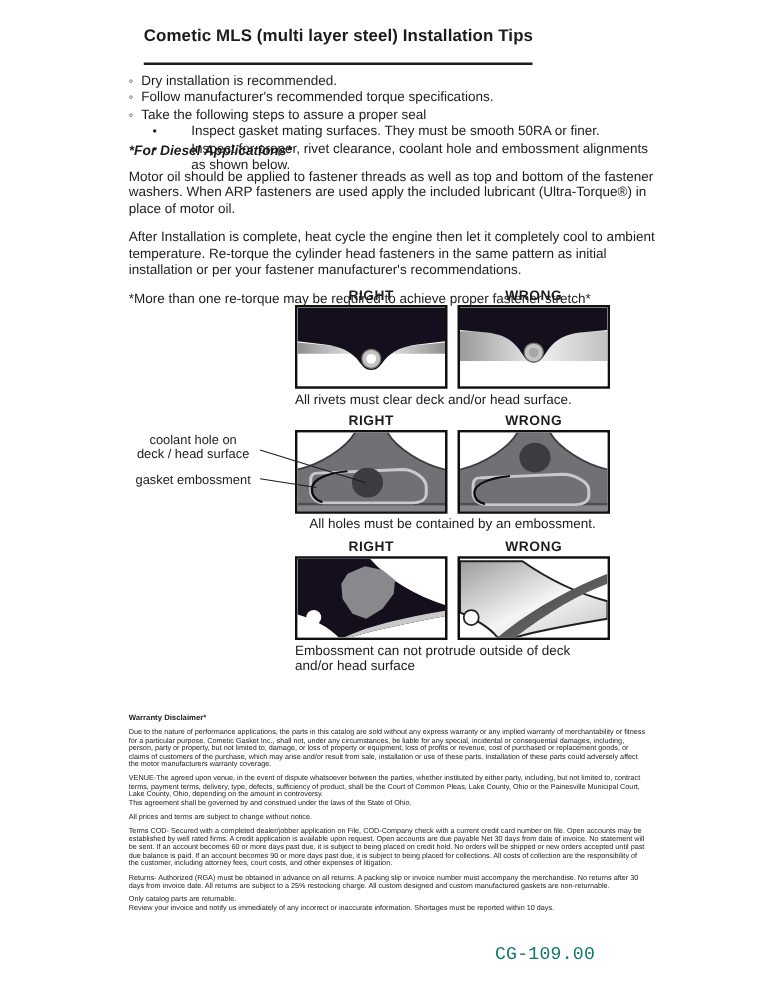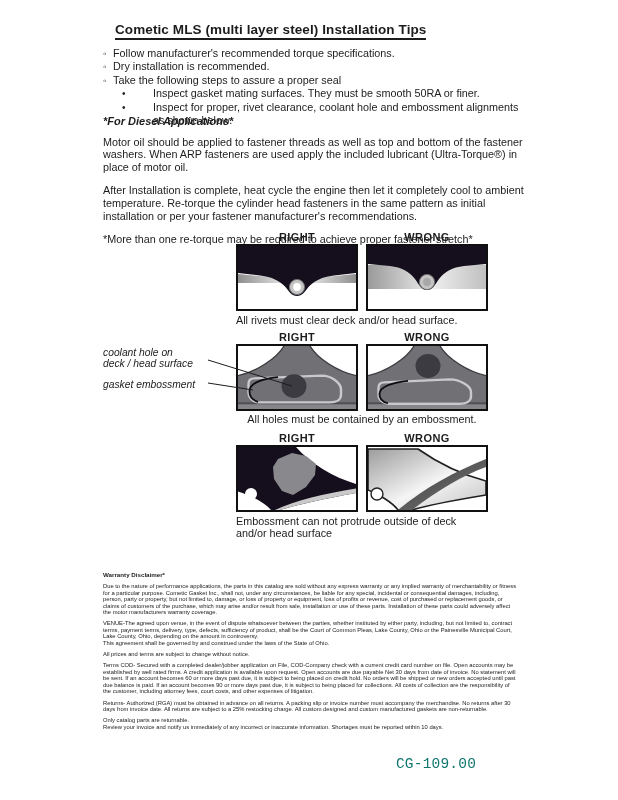--- a/index.html
+++ b/index.html
@@ -6,21 +6,21 @@
   .page {
     position:relative; width:618px; height:800px; background:#ffffff;
     font-family:"Liberation Sans","DejaVu Sans",sans-serif; color:#1c1c1e;
     overflow:hidden;
   }
 
   
   .intro { position:absolute; left:103px; top:20px; width:424px; }
   .title {
     display:inline-block; margin:0 0 7px 12px; font-size:13.5px; font-weight:bold;
-    border-bottom:2px solid #1c1c1e; padding-bottom:1px; letter-spacing:0.1px;
+    border-bottom:2px solid #1c1c1e; padding-bottom:14px; letter-spacing:0.1px;
   }
   .bullet { display:flex; font-size:10.8px; line-height:13.4px; }
   .bullet .mk { flex:0 0 10px; width:10px; }
   .bullet.lvl1 .mk::before { content:"◦"; font-size:10px; }
   .bullet.lvl2 { margin-left:19px;gap:21px; }
   .bullet.lvl2 .mk::before { content:"•"; font-size:10px; }
 
   
   .diesel { position:absolute; left:103px; top:115px; width:424px; font-size:10.8px; line-height:12.6px; }
   .diesel h2 { margin:0 0 8px 0; font-size:11px; font-weight:bold;font-style:italic; }
@@ -34,46 +34,46 @@
   .figlabels { display:flex; gap:8px; }
   .figlabel { width:122px; text-align:center; font-size:11px; font-weight:bold; letter-spacing:0.4px; line-height:14px; }
   .figboxes { display:flex; gap:8px; }
   .figbox { width:118px; height:63px; border:2px solid #101010; background:#fff; }
   .figbox svg { display:block; }
   .figcaption { font-size:10.8px; line-height:11.6px; margin-top:4px; white-space:pre-line; }
 
   
   #row2 .figarea { position:absolute; left:133px; top:0; }
   #row2 .figcaption { position:absolute; left:133px; top:84px; width:252px; text-align:center; margin:0; }
-  .sidelabels { position:absolute; left:0; top:17px; width:103px; text-align:left; font-size:10.3px; line-height:11.4px;font-style:italic; }
+  .sidelabels { position:absolute; left:0; top:17px; width:103px; text-align:center; font-size:10.3px; line-height:11.4px; }
   .lbl-coolant { white-space:pre-line; margin-bottom:9px; }
   .leader { position:absolute; left:0; top:0; pointer-events:none; }
 
   
   .disc { position:absolute; left:103px; top:572px; width:416px; font-size:5.8px; line-height:6.4px; color:#222; }
   .disc h3 { margin:0 0 5px 0; font-size:6.2px; font-weight:bold; }
   .disc p { margin:0 0 5px 0; white-space:pre-line; }
 
   
   .code { position:absolute; left:383px; top:756px; width:106px; text-align:center; font-size:14.5px; letter-spacing:0.2px; color:#0f766e;font-family:Liberation Mono, monospace; }
 </style>
 </head>
 <body>
 
 <div class="page">
 
   <div class="intro">
     <h1 class="title">Cometic MLS (multi layer steel) Installation Tips</h1>
     <div class="bullet lvl1">
       <span class="mk"></span>
+      <span>Dry installation is recommended.</span>
+    </div>
+    <div class="bullet lvl1">
+      <span class="mk"></span>
       <span>Follow manufacturer's recommended torque specifications.</span>
-    </div>
-    <div class="bullet lvl1">
-      <span class="mk"></span>
-      <span>Dry installation is recommended.</span>
     </div>
     <div class="bullet lvl1">
       <span class="mk"></span>
       <span>Take the following steps to assure a proper seal</span>
     </div>
     <div class="bullet lvl2">
       <span class="mk"></span>
       <span>Inspect gasket mating surfaces.  They must be smooth 50RA or finer.</span>
     </div>
     <div class="bullet lvl2">

